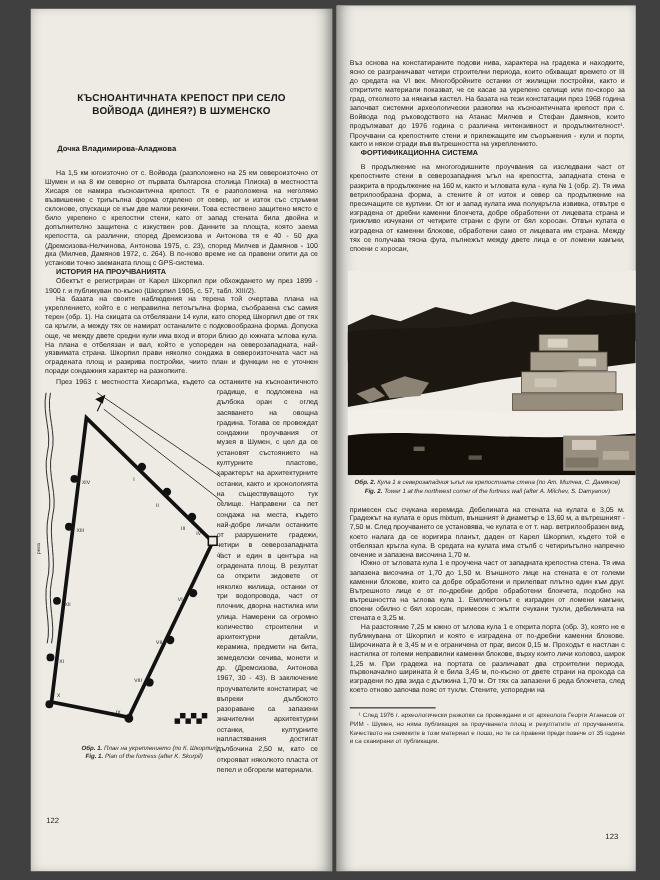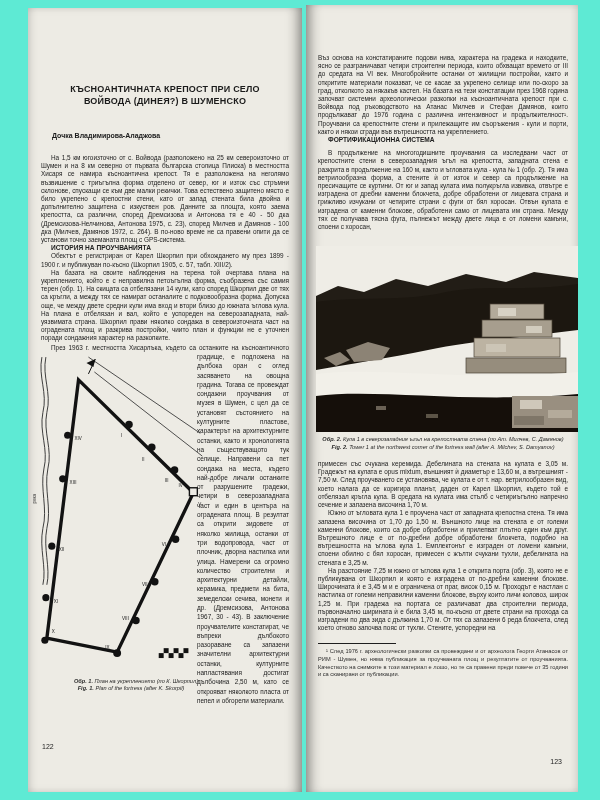--- a/index.html
+++ b/index.html
@@ -1,16 +1,16 @@
 <!DOCTYPE html>
 <html><head>
 <meta charset="utf-8">
 <style>
   html,body{margin:0;padding:0;background:#000;}
-  #canvas{position:relative;width:600px;height:800px;background:#5eead4;overflow:hidden;
+  #canvas{position:relative;width:600px;height:800px;background:#404040;overflow:hidden;
           font-family:"Liberation Sans","DejaVu Sans",sans-serif;color:#1b1b1b;}
   .page{position:absolute;background:#edebe4;}
   #left-page{left:28px;top:8px;width:274px;height:784px;
      box-shadow:inset -10px 0 14px -8px rgba(0,0,0,.55), inset 6px 0 10px -6px rgba(0,0,0,.25);
      padding:0 13px;box-sizing:border-box;}
   #right-page{left:306px;top:5px;width:272px;height:787px;
      box-shadow:inset 10px 0 14px -8px rgba(0,0,0,.55), inset -5px 0 8px -5px rgba(0,0,0,.2);
      padding:0 10px 0 12px;box-sizing:border-box;}
   .title{margin:76px 14px 0;text-align:center;font-weight:bold;font-size:9px;line-height:11.5px;letter-spacing:.2px;}
   .author{margin:25px 0 0 11px;font-weight:bold;font-size:7px;}

